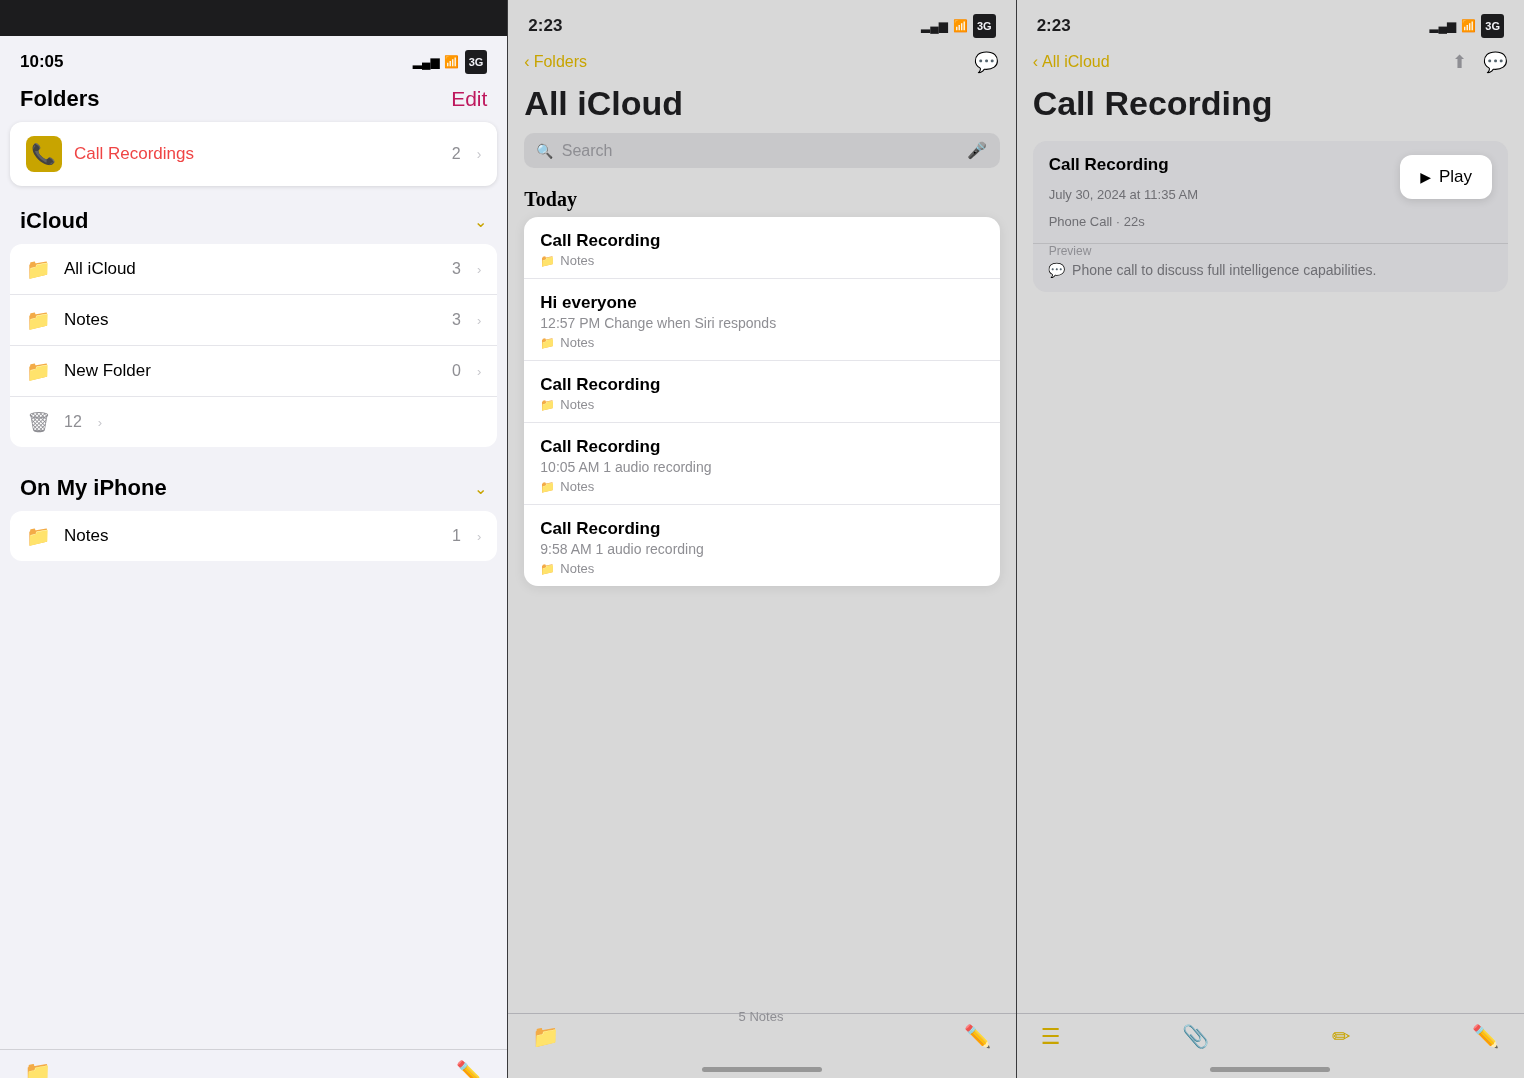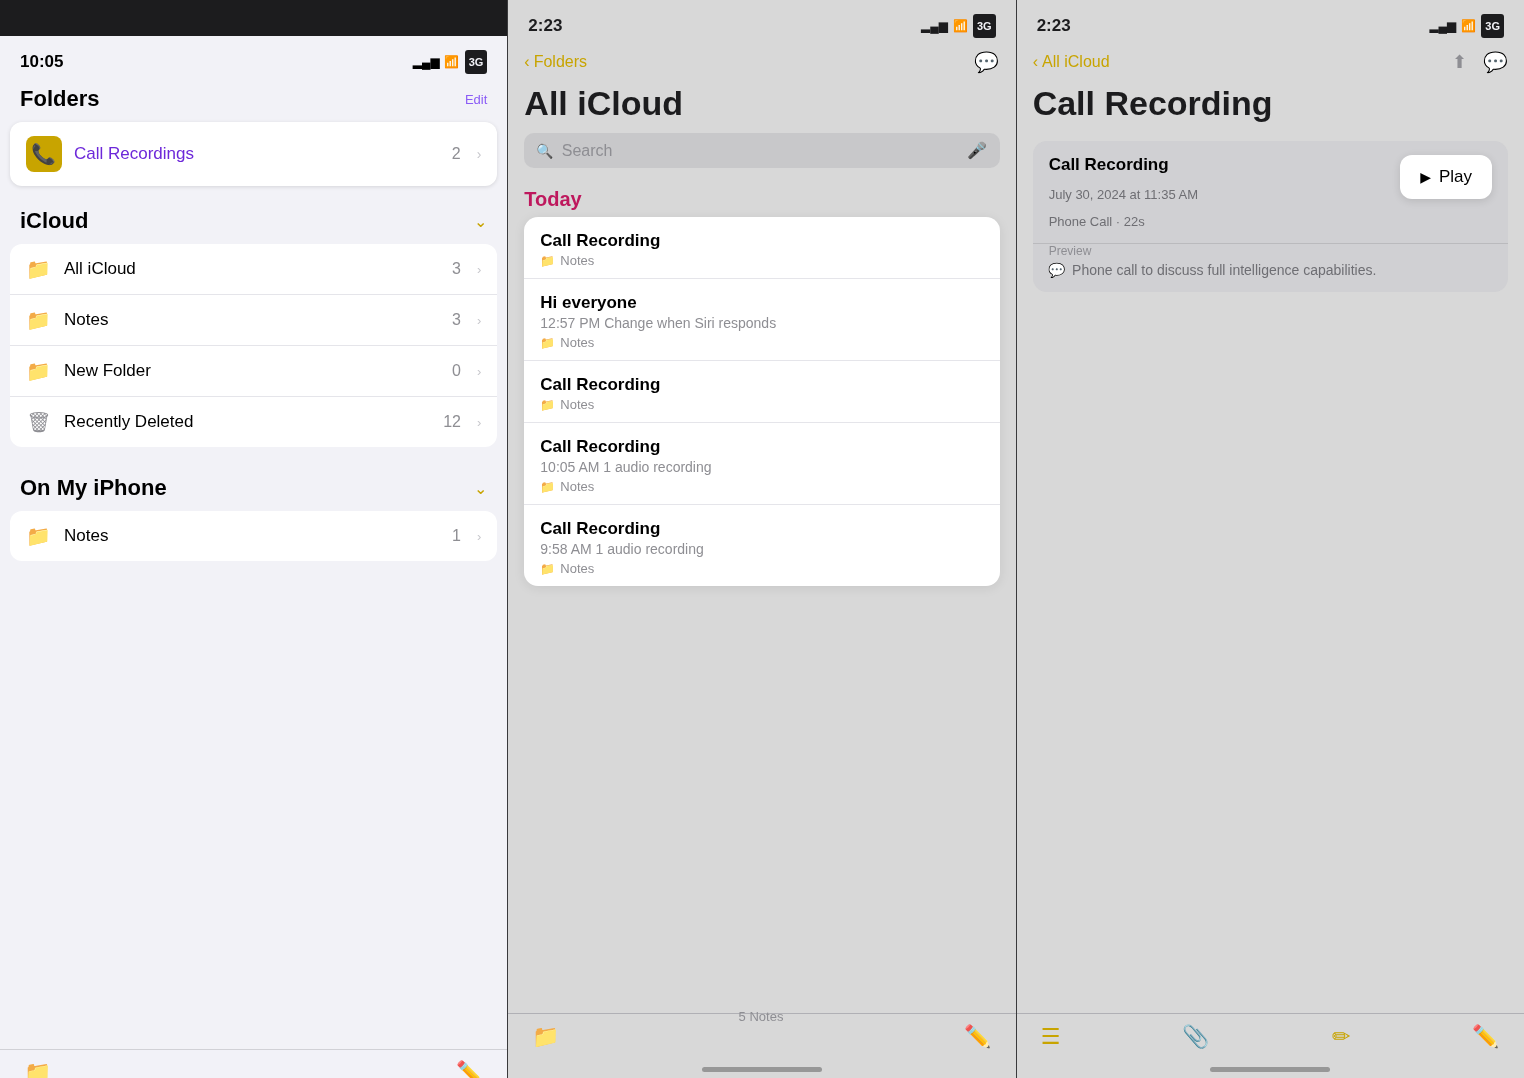--- a/index.html
+++ b/index.html
@@ -57,22 +57,22 @@
       align-items: center;
       padding: 4px 20px 10px;
       background: #f2f2f7;
     }
     .panel-1-title {
       font-size: 22px;
       font-weight: 700;
       color: #000;
     }
     .panel-1-edit {
-      font-size: 13px;
-      color: #8b5cf6;
+      font-size: 21px;
+      color: #be185d;
       font-weight: 400;
     }
 
     
     .highlighted-row {
       background: #fff;
       margin: 0 10px;
       border-radius: 12px;
       padding: 14px 16px;
       display: flex;
@@ -90,21 +90,21 @@
       align-items: center;
       justify-content: center;
       font-size: 20px;
       color: #fff;
       flex-shrink: 0;
     }
     .highlighted-row-text {
       flex: 1;
       font-size: 17px;
       font-weight: 400;
-      color: #6d28d9;
+      color: #ef4444;
     }
     .highlighted-row-badge {
       font-size: 16px;
       color: #8e8e93;
       margin-right: 4px;
     }
     .highlighted-row-chevron {
       font-size: 14px;
       color: #c7c7cc;
     }
@@ -245,23 +245,24 @@
       position: relative;
     }
     .search-icon-char { color: #8e8e93; font-size: 14px; }
     .search-placeholder { color: #8e8e93; font-size: 16px; flex: 1; }
     .search-mic { color: #8e8e93; font-size: 16px; }
 
     .notes-section-label {
       padding: 8px 16px 6px;
       font-size: 20px;
       font-weight: 600;
-      color: #be185d;
-      z-index: 2;
-      position: relative;
+      color: #000000;
+      z-index: 2;
+      position: relative;
+      font-family: Liberation Serif, serif;
     }
 
     
     .notes-card {
       background: #fff;
       margin: 0 16px;
       border-radius: 14px;
       overflow: hidden;
       z-index: 2;
       position: relative;
@@ -454,21 +455,20 @@
       <span class="folder-chevron">›</span>
     </div>
     <div class="folder-item">
       <span class="folder-icon">📁</span>
       <span class="folder-name">New Folder</span>
       <span class="folder-count">0</span>
       <span class="folder-chevron">›</span>
     </div>
     <div class="folder-item">
       <span class="folder-icon folder-icon-trash">🗑</span>
-      <span class="folder-name">Recently Deleted</span>
       <span class="folder-count">12</span>
       <span class="folder-chevron">›</span>
     </div>
   </div>
 
   <div class="section-header" style="margin-top: 18px;">
     <span class="section-title">On My iPhone</span>
     <span class="section-chevron">⌄</span>
   </div>
 

